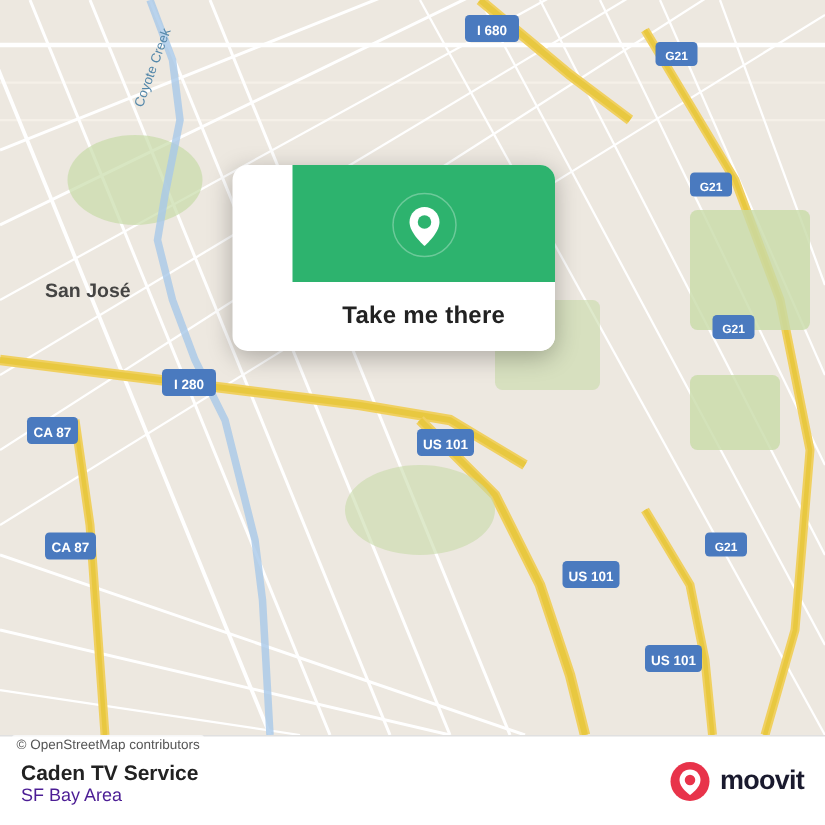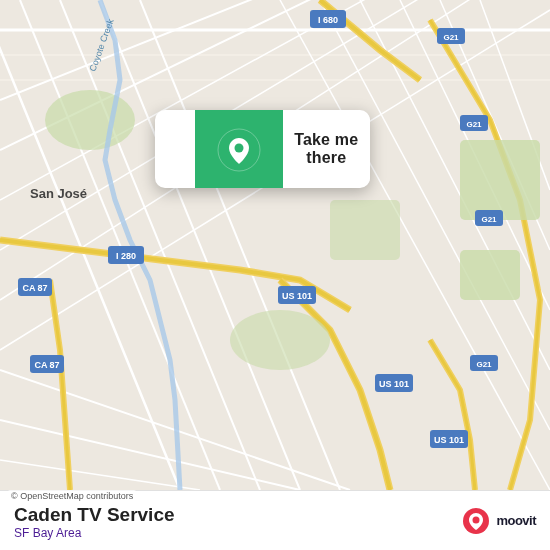--- a/index.html
+++ b/index.html
@@ -23,21 +23,21 @@
 
     .popup-card {
       position: absolute;
       top: 110px;
       left: 155px;
       width: 215px;
       background: white;
       border-radius: 10px;
       box-shadow: 0 4px 16px rgba(0,0,0,0.28);
       display: flex;
-      flex-direction: row;
+      flex-direction: column;
       align-items: center;
       overflow: hidden;
       z-index: 10;
       padding-left: 40px;
     }
 
     .popup-green {
       background: #2db36e;
       width: 100%;
       display: flex;
@@ -76,21 +76,21 @@
       position: relative;
       z-index: 5;
     }
 
     .footer-left {
       display: flex;
       flex-direction: column;
     }
 
     .footer-title {
-      font-size: 19px;
+      font-size: 14px;
       font-weight: 600;
       color: #222;
       margin-top: 2px;
     }
 
     .footer-subtitle {
       font-size: 12px;
       color: #4c1d95;
     }
 
@@ -99,21 +99,21 @@
       align-items: center;
       gap: 6px;
     }
 
     .moovit-pin {
       width: 28px;
       height: 28px;
     }
 
     .moovit-text {
-      font-size: 13px;
+      font-size: 18px;
       font-weight: 700;
       color: #1a1a2e;
       letter-spacing: -0.5px;
     }
 
     .osm-attribution {
       position: absolute;
       bottom: 48px;
       left: 8px;
       font-size: 9px;

